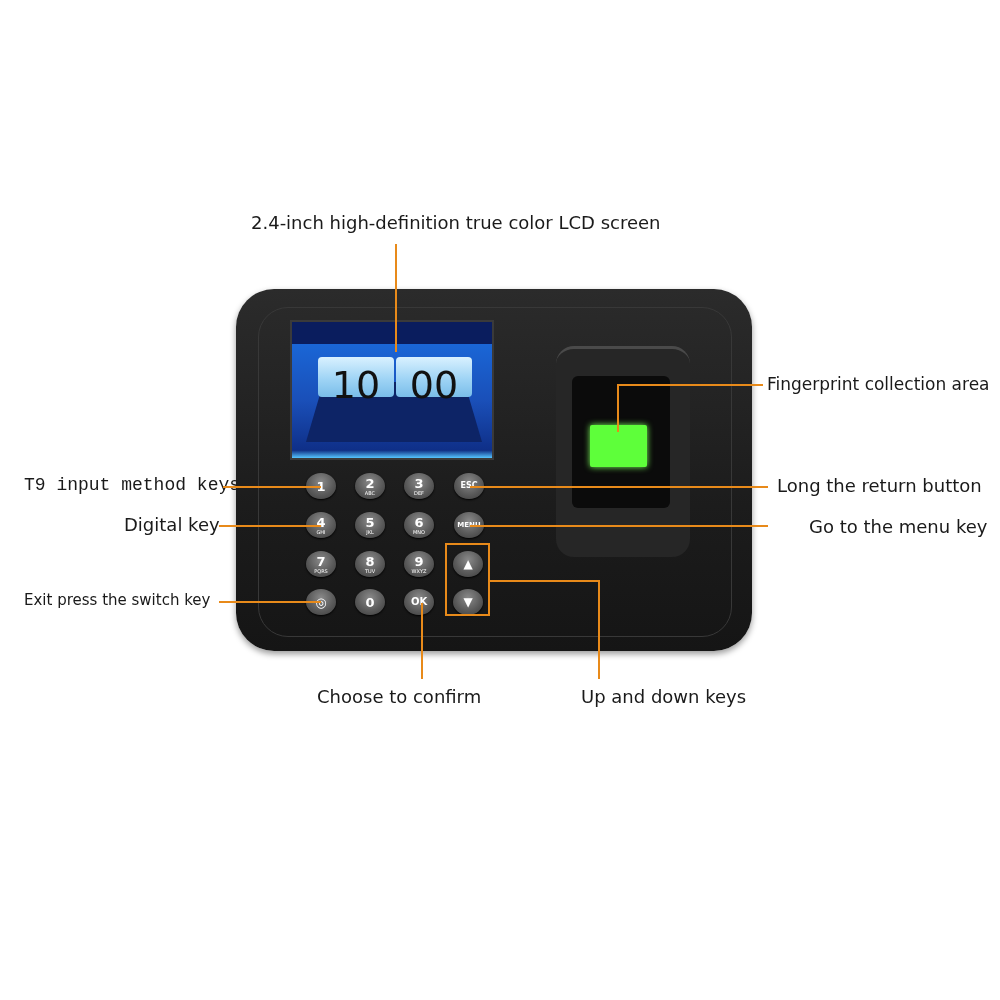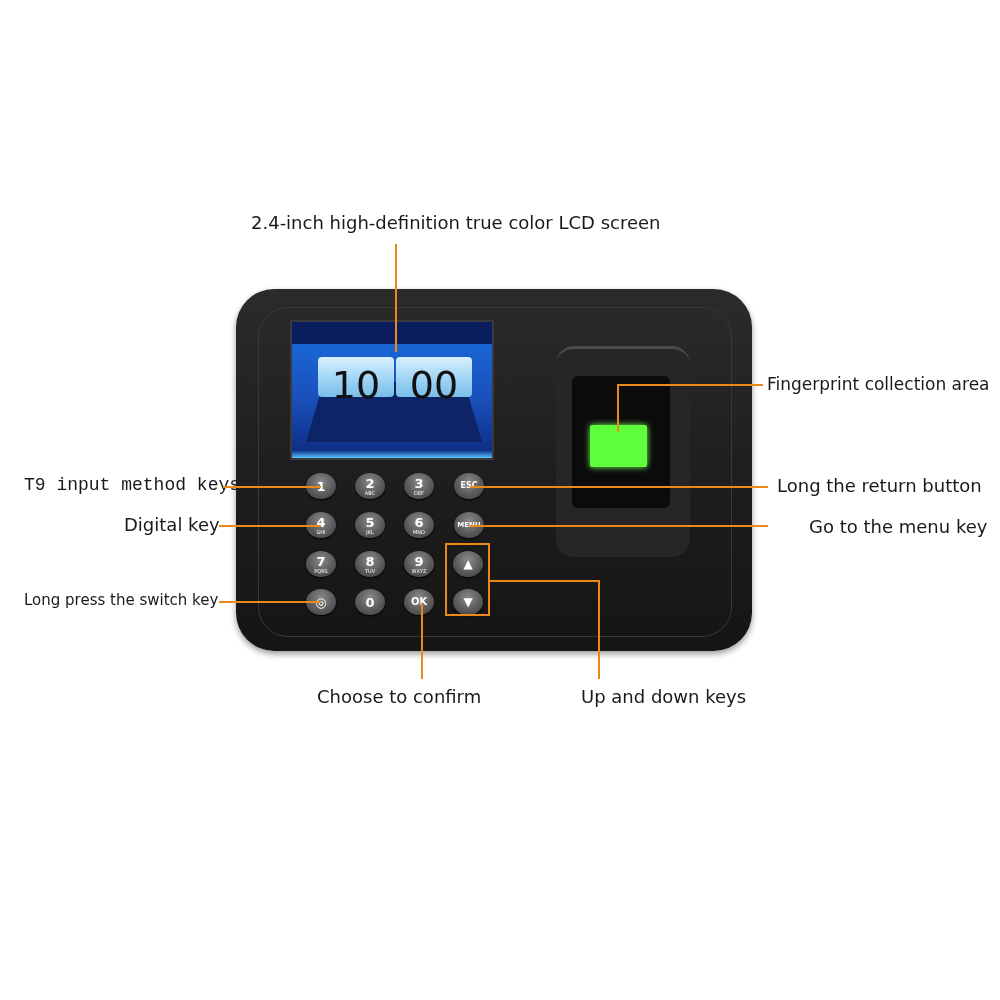--- a/index.html
+++ b/index.html
@@ -30,21 +30,21 @@
 </style>
 </head>
 <body>
 
 <div class="label" style="left:242px;top:212px;margin-left:9px;">2.4-inch high-definition true color LCD screen</div>
 <div class="label" style="left:767px;top:374px;font-size:17px;">Fingerprint collection area</div>
 <div class="label" style="left:24px;top:475px;font-family:Liberation Mono, monospace;">T9 input method keys</div>
 <div class="label" style="left:777px;top:475px;">Long the return button</div>
 <div class="label" style="left:124px;top:514px;">Digital key</div>
 <div class="label" style="left:777px;top:516px;margin-left:32px;">Go to the menu key</div>
-<div class="label small" style="left:24px;top:591px;">Long press the switch key</div>
+<div class="label small" style="left:24px;top:591px;">Exit press the switch key</div>
 <div class="label" style="left:317px;top:686px;">Choose to confirm</div>
 <div class="label" style="left:581px;top:686px;">Up and down keys</div>
 
 <div class="device">
   <div class="device-inner"></div>
 </div>
 
 <div class="lcd">
   <div class="lcd-body">
     <div class="trap"></div>

